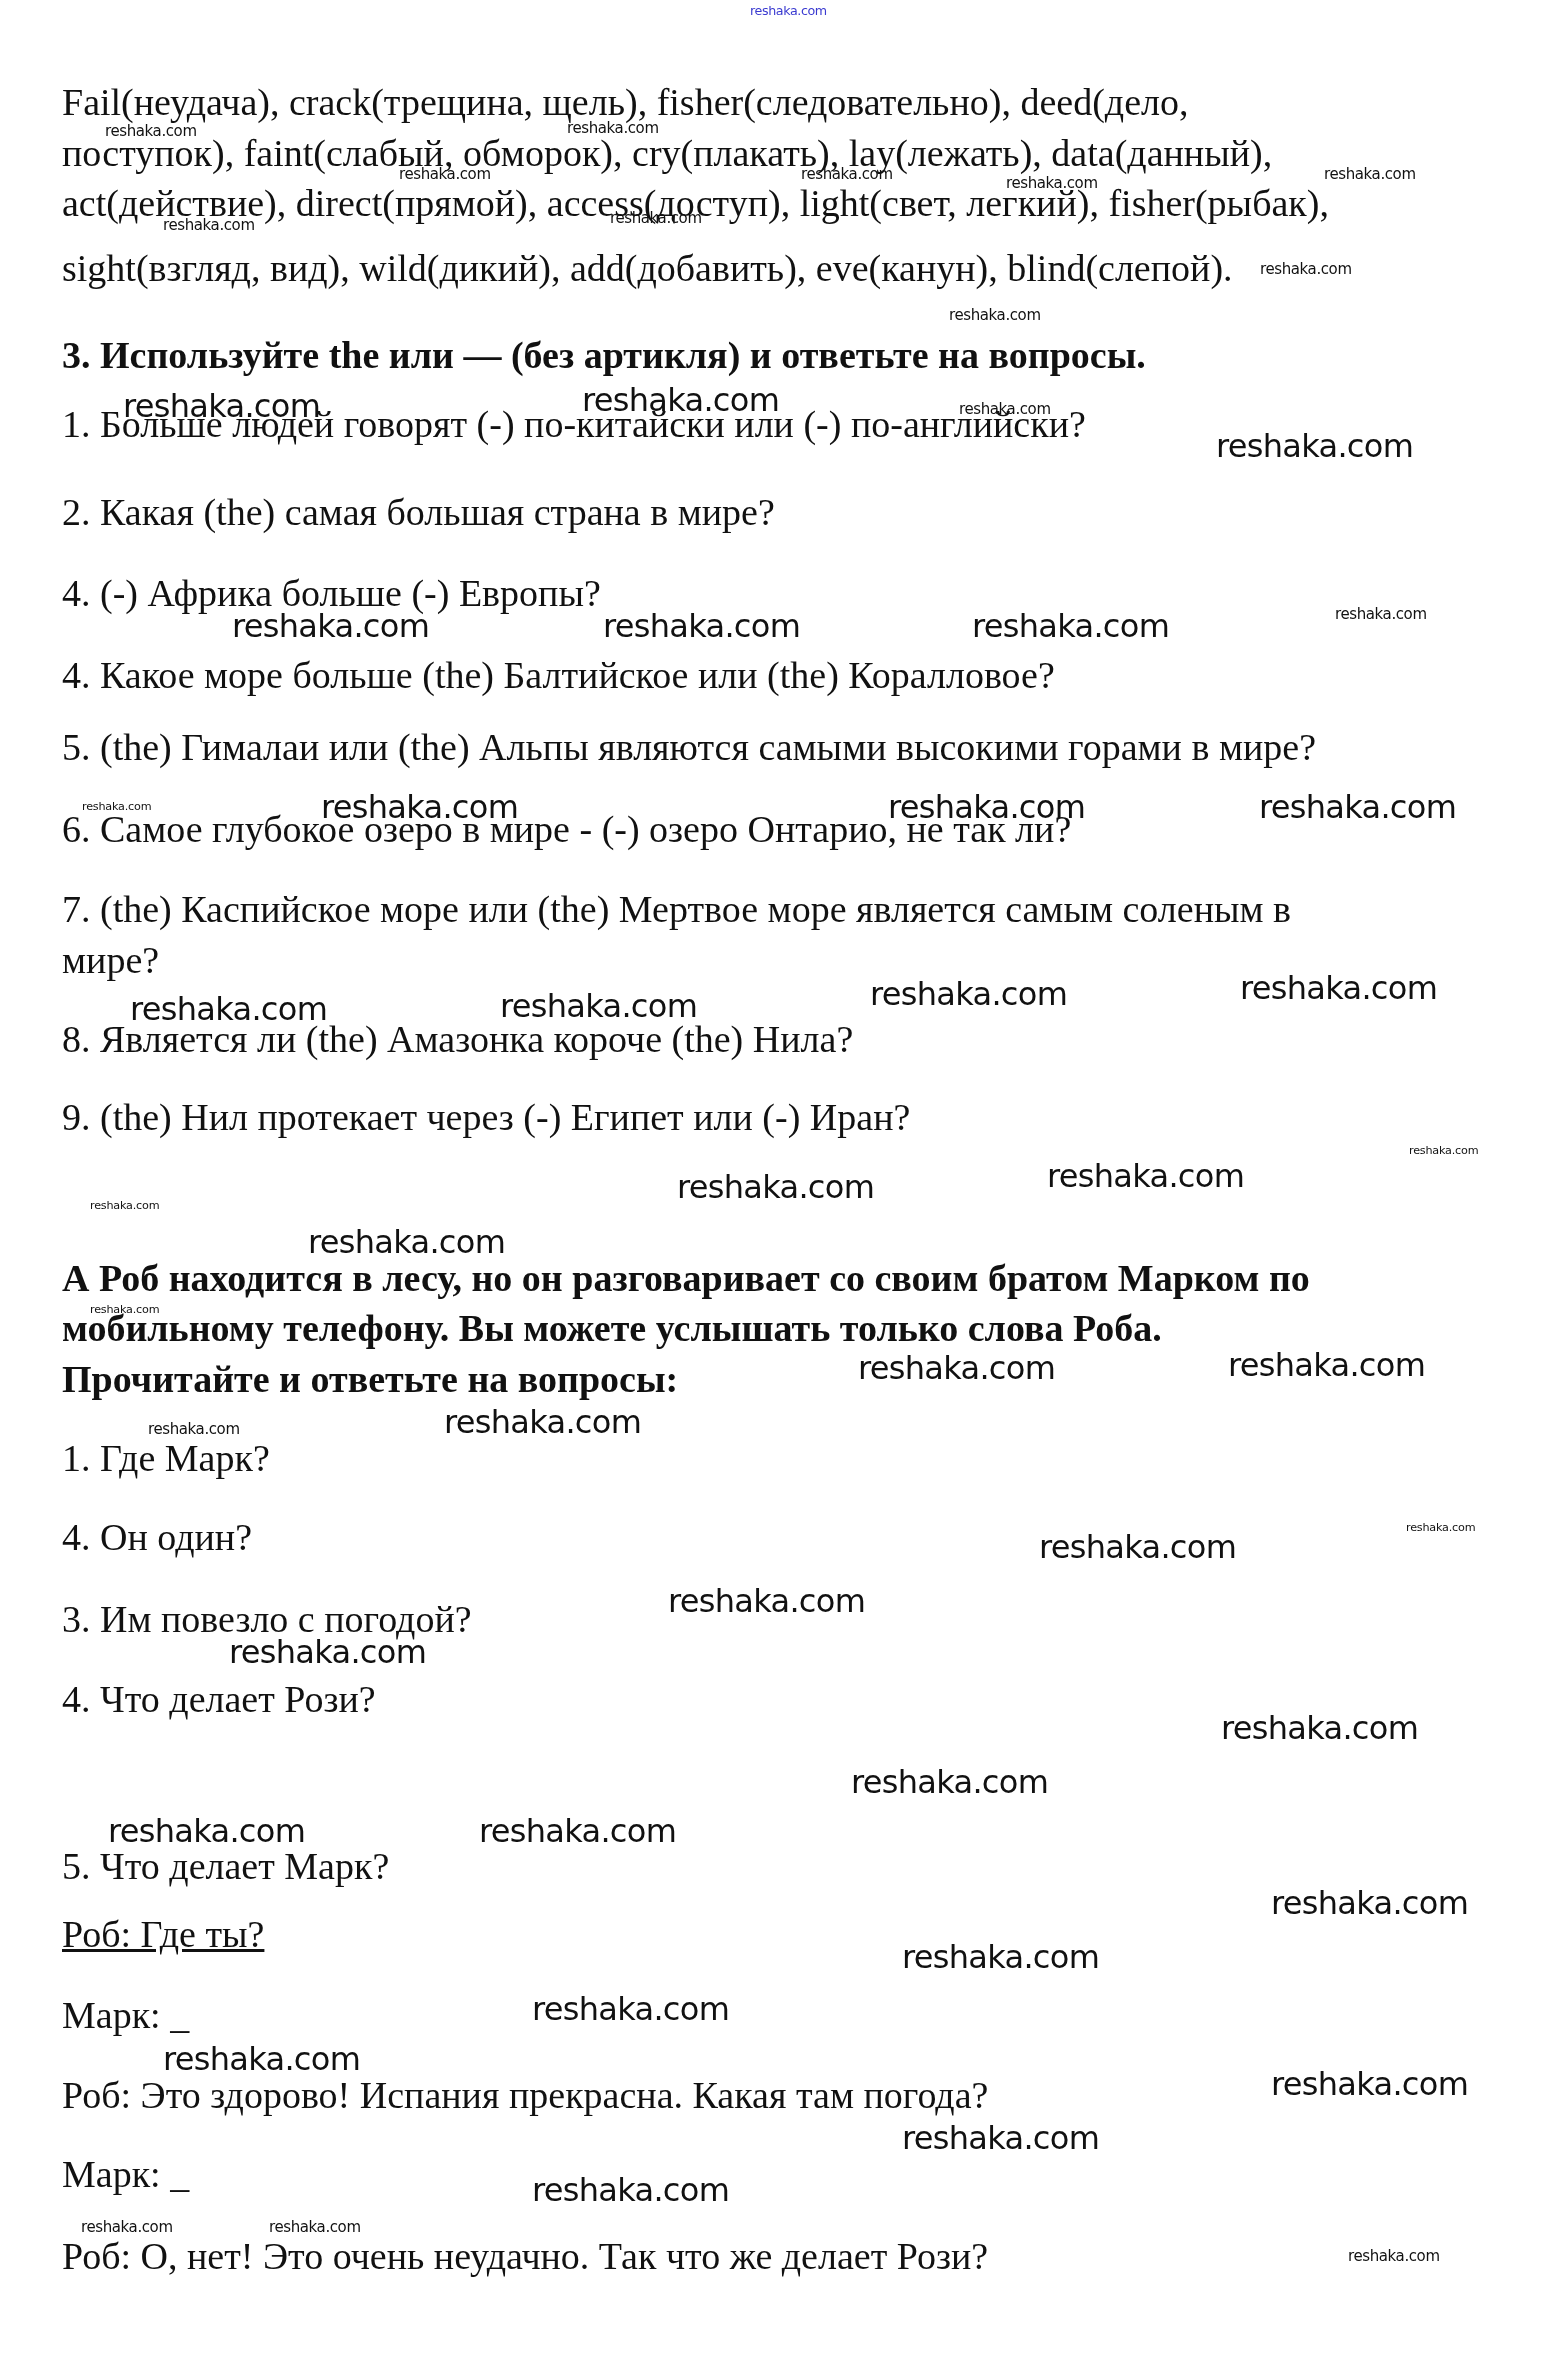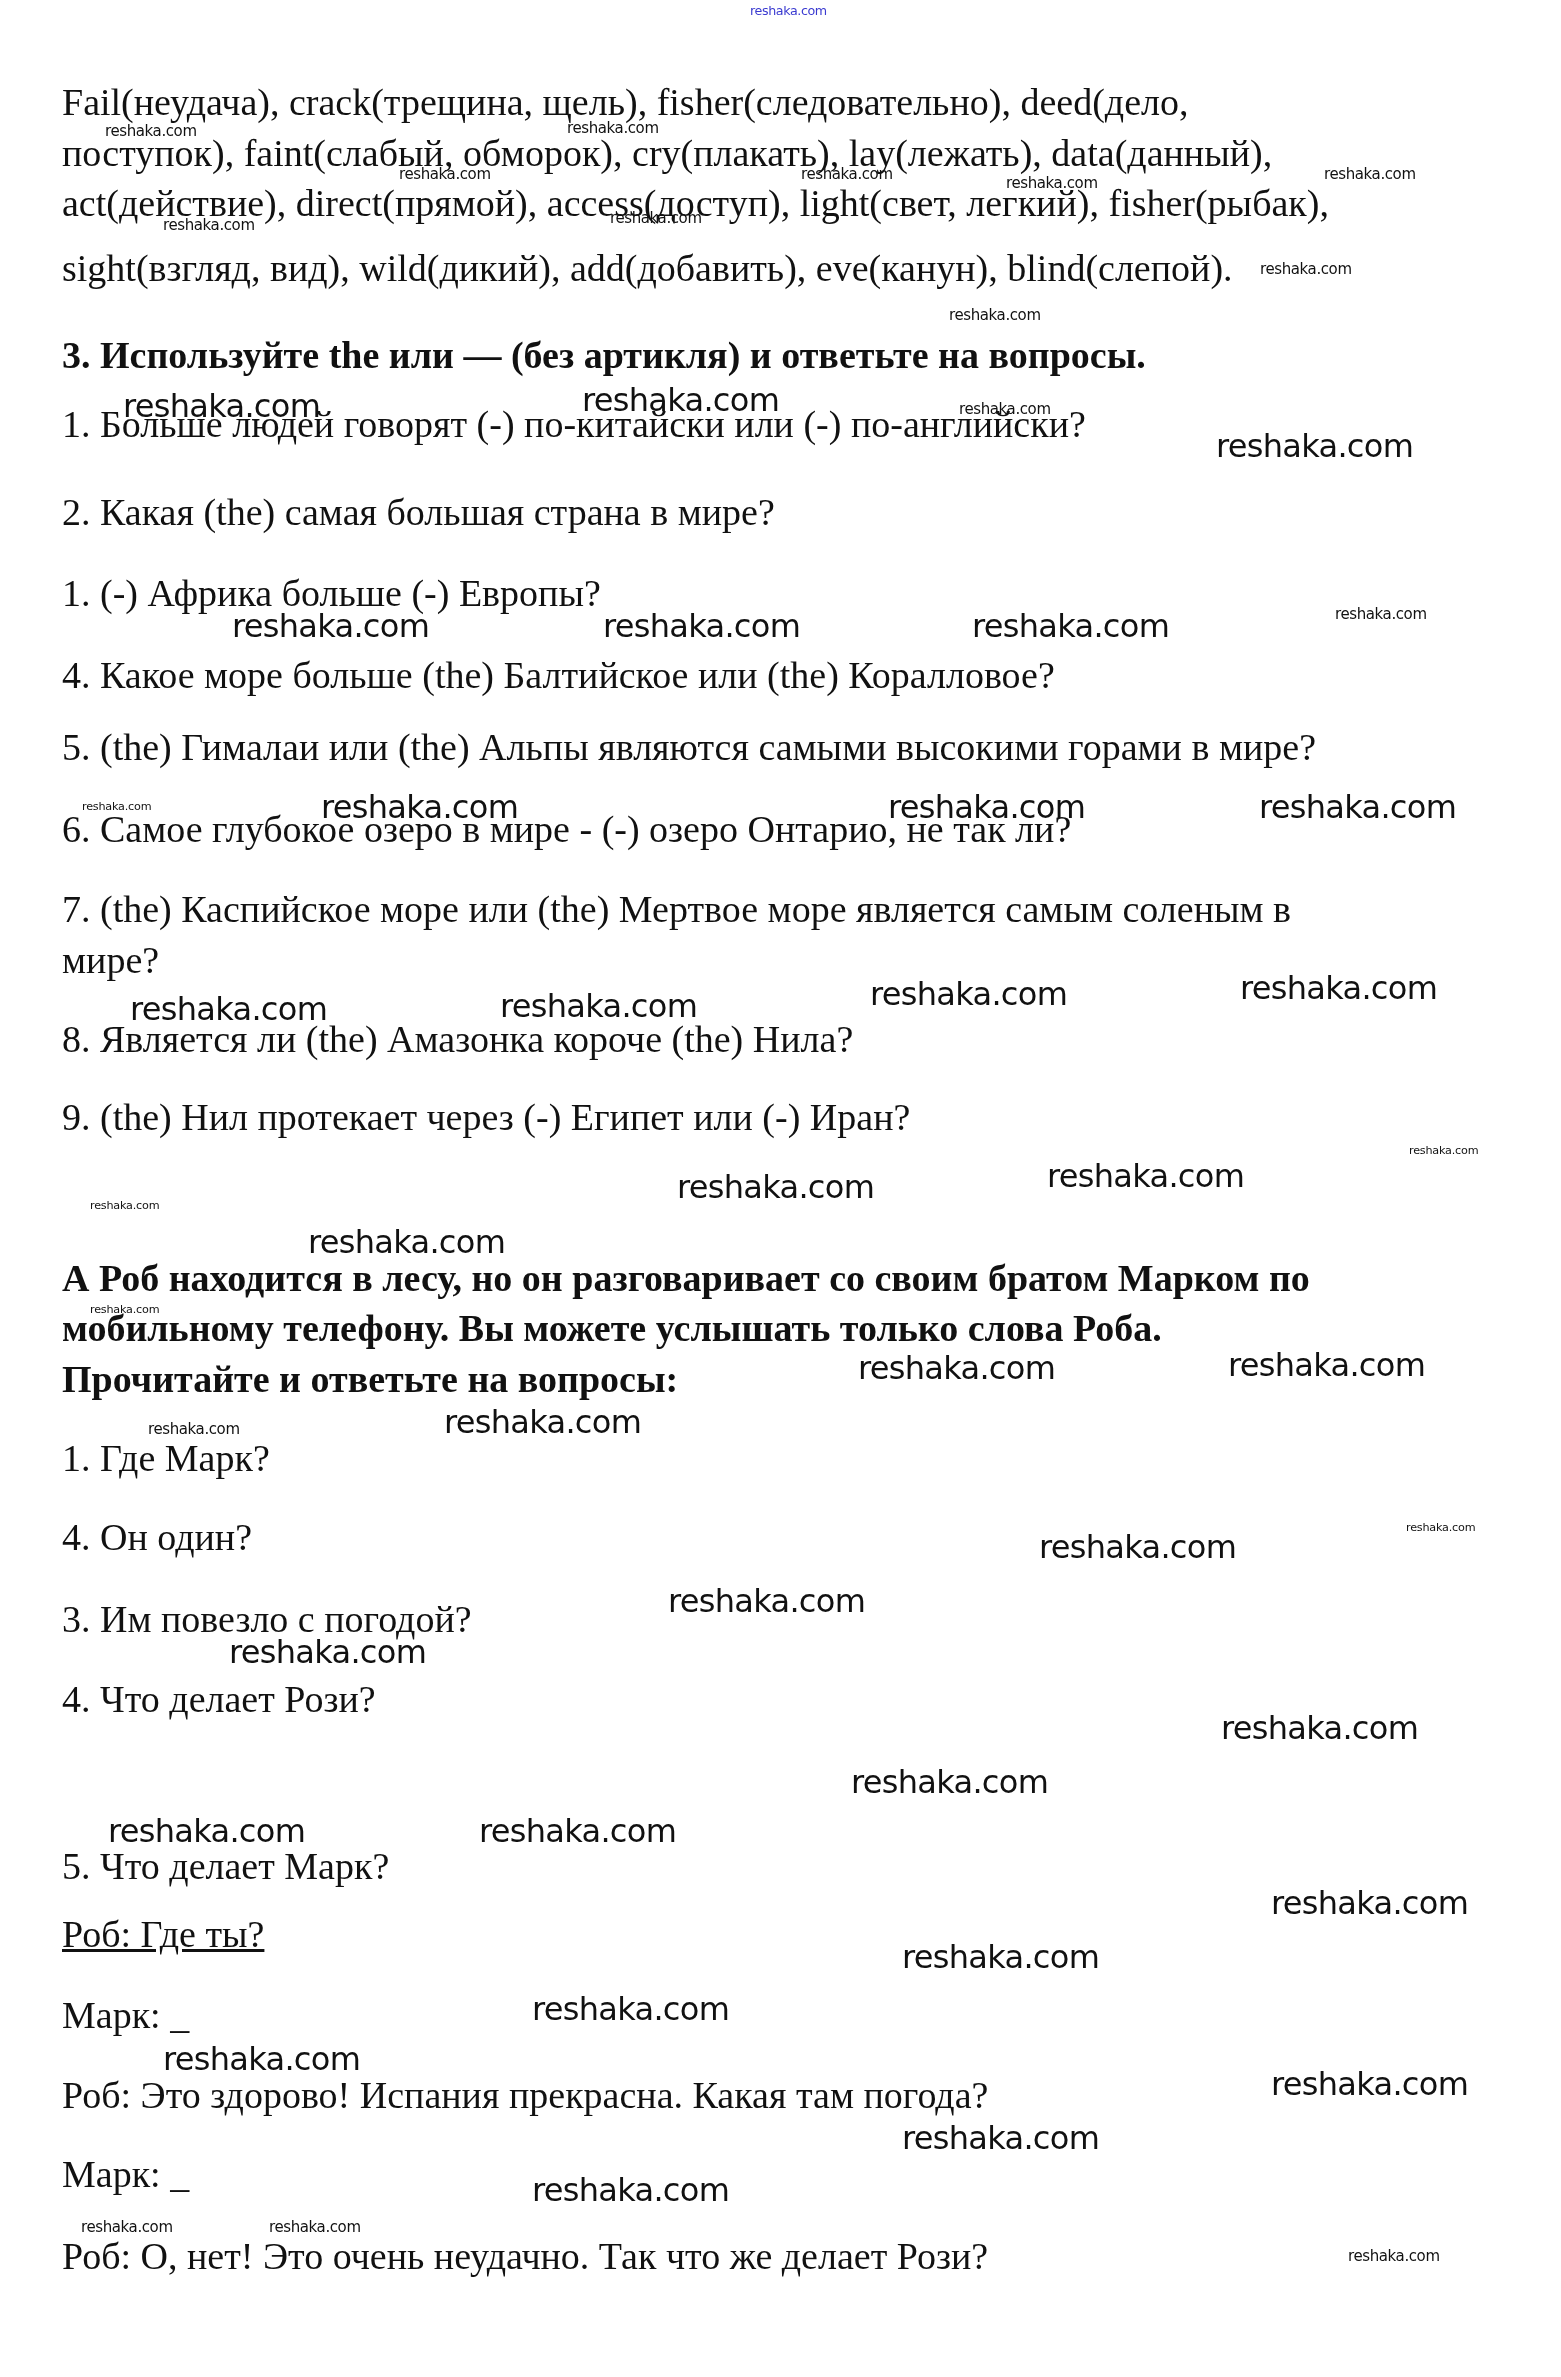--- a/index.html
+++ b/index.html
@@ -32,21 +32,21 @@
     <div class="line" style="top:83px;">Fail(неудача), crack(трещина, щель), fisher(следовательно), deed(дело,</div>
     <div class="line" style="top:134px;">поступок), faint(слабый, обморок), cry(плакать), lay(лежать), data(данный),</div>
     <div class="line" style="top:184px;">act(действие), direct(прямой), access(доступ), light(свет, легкий), fisher(рыбак),</div>
     <div class="line" style="top:249px;">sight(взгляд, вид), wild(дикий), add(добавить), eve(канун), blind(слепой).</div>
   </div>
 
   <div>
     <div class="line bold" style="top:336px;">3. Используйте the или — (без артикля) и ответьте на вопросы.</div>
     <div class="line" style="top:405px;">1. Больше людей говорят (-) по-китайски или (-) по-английски?</div>
     <div class="line" style="top:493px;">2. Какая (the) самая большая страна в мире?</div>
-    <div class="line" style="top:574px;">1. (-) Африка больше (-) Европы?</div>
+    <div class="line" style="top:574px;">4. (-) Африка больше (-) Европы?</div>
     <div class="line" style="top:656px;">4. Какое море больше (the) Балтийское или (the) Коралловое?</div>
     <div class="line" style="top:728px;">5. (the) Гималаи или (the) Альпы являются самыми высокими горами в мире?</div>
     <div class="line" style="top:810px;">6. Самое глубокое озеро в мире - (-) озеро Онтарио, не так ли?</div>
     <div class="line" style="top:890px;">7. (the) Каспийское море или (the) Мертвое море является самым соленым в</div>
     <div class="line" style="top:941px;">мире?</div>
     <div class="line" style="top:1020px;">8. Является ли (the) Амазонка короче (the) Нила?</div>
     <div class="line" style="top:1098px;">9. (the) Нил протекает через (-) Египет или (-) Иран?</div>
   </div>
 
   <div>

